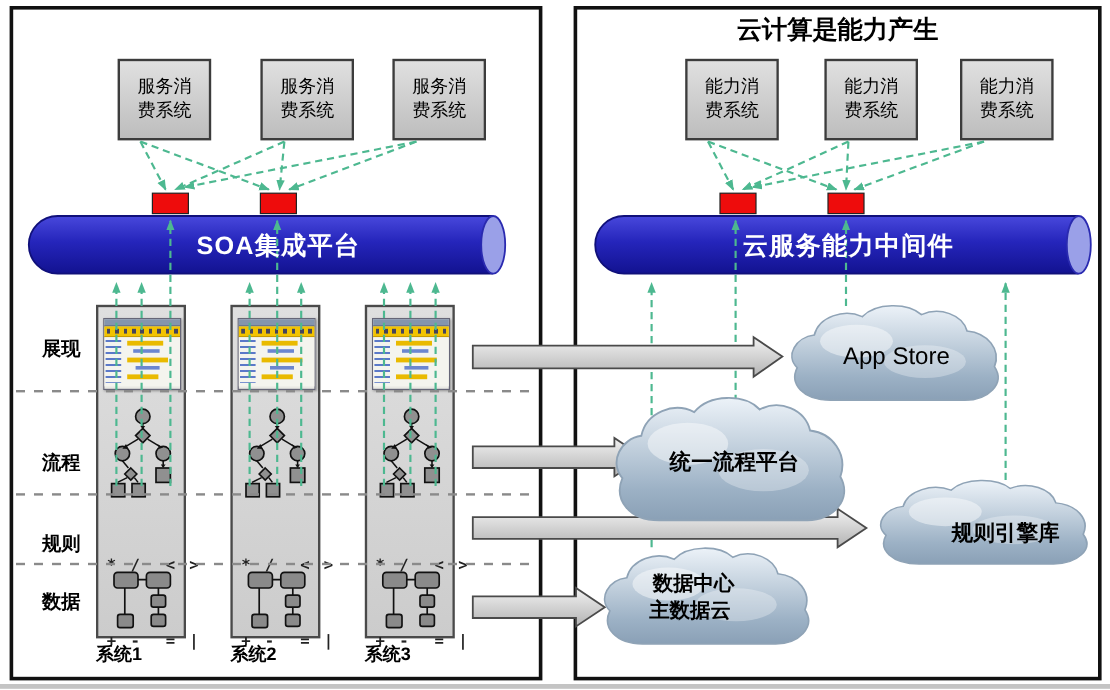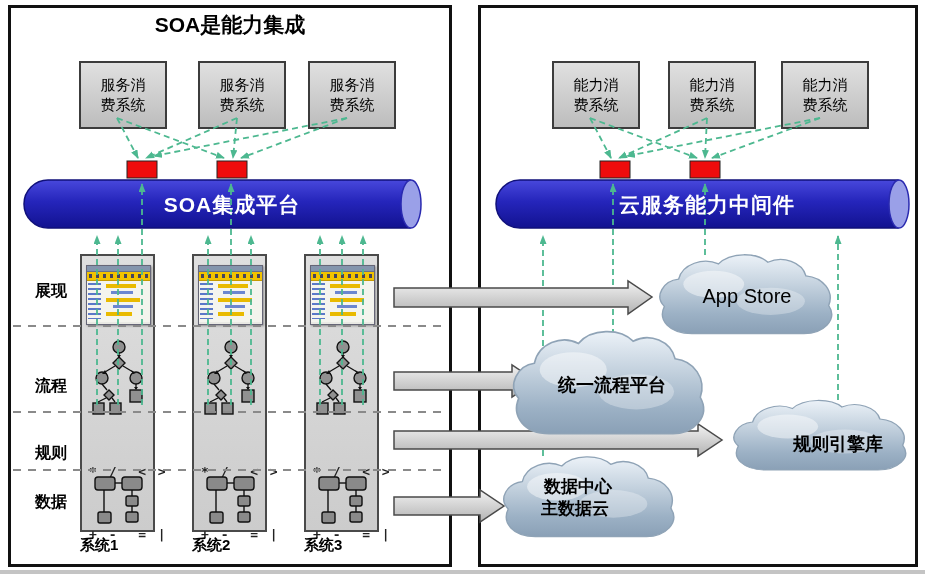--- a/index.html
+++ b/index.html
@@ -3,24 +3,24 @@
 <meta charset="utf-8">
 <style>
   html,body{margin:0;padding:0;background:#fff;font-family:"Liberation Sans","DejaVu Sans",sans-serif;}
   .canvas{position:relative;width:925px;height:575px;background:#fff;overflow:hidden;}
   .panel{position:absolute;top:5px;height:562px;border:3px solid #111;box-sizing:border-box;background:#fff;}
   .panel-left{left:8px;width:444px;}
   .panel-right{left:478px;width:440px;}
   .panel-title{position:absolute;top:11px;font-size:21px;font-weight:bold;color:#000;text-align:center;z-index:2;}
   .panel-title.lt{left:8px;width:444px;}
   .panel-title.rt{left:478px;width:440px;}
-  .tbox{position:absolute;top:61px;width:88px;height:68px;box-sizing:border-box;
+  .tbox{position:absolute;top:49px;width:78px;height:68px;box-sizing:border-box;
         background:linear-gradient(180deg,#e0e0e0,#bdbdbd);border:2px solid #3c3c3c;
         display:flex;align-items:center;justify-content:center;text-align:center;
-        font-size:15px;line-height:1.35;color:#000;white-space:pre-line;z-index:2;}
+        font-size:15px;line-height:1.35;color:#000;white-space:pre-line;z-index:2;margin-left:19px;}
   .stack-wrap{position:absolute;top:254px;width:75px;height:305px;z-index:2;}
   .stack{position:absolute;top:0;left:0;width:75px;height:278px;box-sizing:border-box;
          background:linear-gradient(180deg,#dfdfdf,#cccccc);border:2px solid #4a4a4a;}
   .browser{position:absolute;left:4px;top:9px;width:63px;height:58px;border:1px solid #667;
            background:#e9e9e4;box-shadow:1px 1px 2px rgba(0,0,0,.35);}
   .b-title{height:5px;background:#8495ad;border-bottom:1px solid #66708a;}
   .b-tool{height:8px;background-color:#f2c300;
           background-image:repeating-linear-gradient(90deg,#44445e 0 3px,transparent 3px 7px);
           background-size:100% 4px;background-position:2px 2px;background-repeat:no-repeat;
           border-bottom:1px solid #c79b00;}
@@ -47,21 +47,21 @@
 </style>
 </head>
 <body>
 
 <div class="canvas">
 
   <div class="panel panel-left"></div>
   <div class="panel panel-right"></div>
   <div class="bottom-strip"></div>
 
-  <div class="panel-title lt">SOA是能力集成</div>
+  <div class="panel-title rt">云计算是能力产生</div>
 
   <div class="tbox" style="left:79px">服务消
 费系统</div>
   <div class="tbox" style="left:198px">服务消
 费系统</div>
   <div class="tbox" style="left:308px">服务消
 费系统</div>
 
   <div class="tbox" style="left:552px">能力消
 费系统</div>

